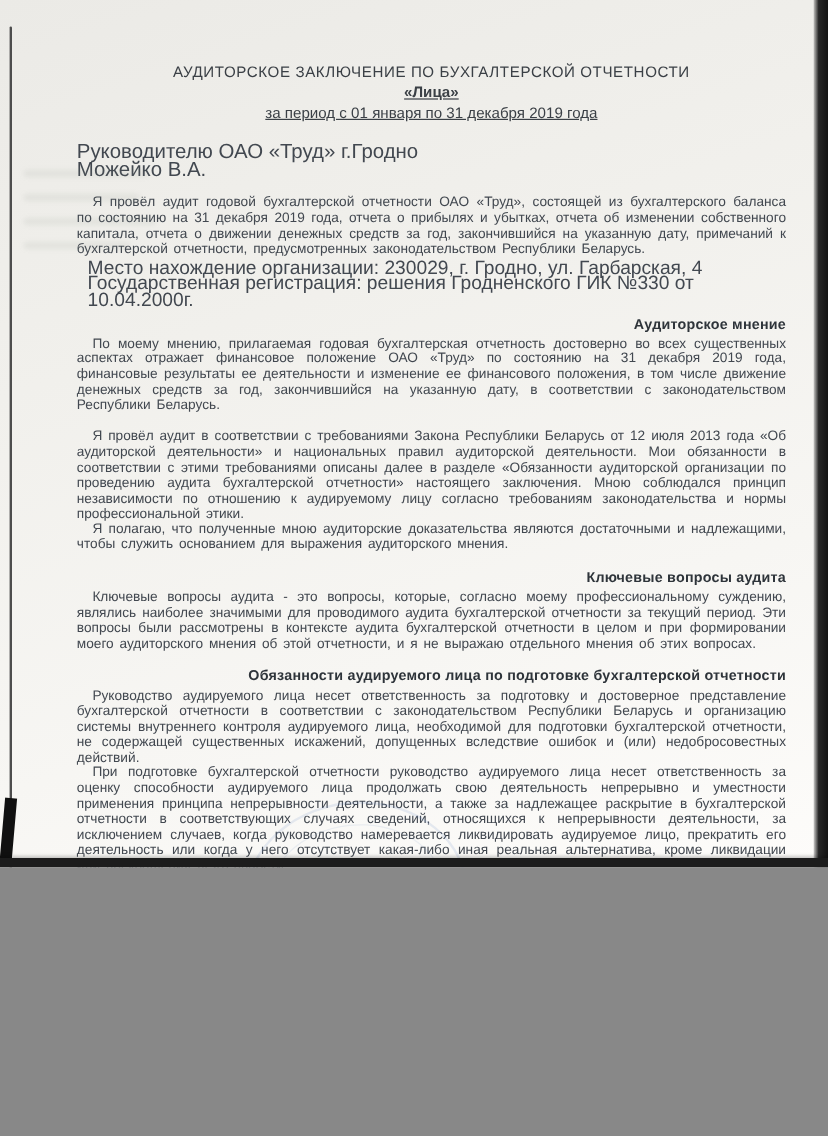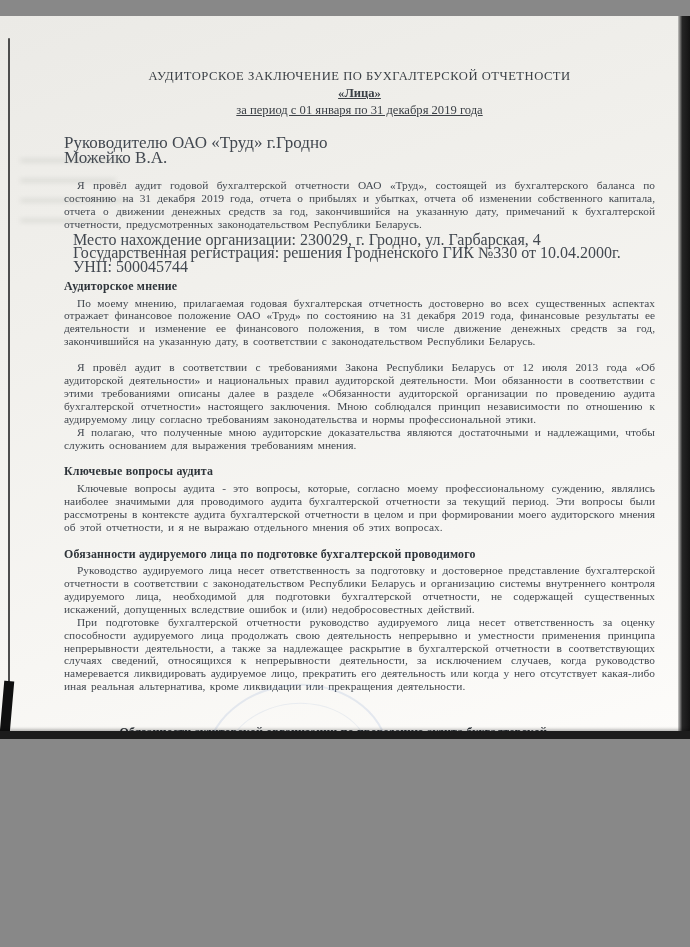--- a/index.html
+++ b/index.html
@@ -1,22 +1,22 @@
 <!DOCTYPE html>
 <html lang="ru"><head>
 <meta charset="utf-8">
 <style>
   html,body { margin:0; padding:0; background:#888; }
   .page {
     position:relative;
     width:690px; height:723px;
-    margin:16px auto;
+    margin:0 auto;
     background:linear-gradient(162deg, #ebeae6 0%, #f1f0ec 35%, #f7f6f3 70%, #fdfcfa 100%);
     overflow:hidden;
-    font-family:Liberation Serif, serif;
+    font-family:Liberation Sans, sans-serif;
     color:#424850;
   }
   .sheet { position:absolute; left:64px; top:52px; width:591px; }
 
   .title-block { text-align:center; font-size:12.6px; line-height:17px; color:#3b4046; }
   .t1 { letter-spacing:0.5px; }
   .t3 { font-weight:bold; text-decoration:underline; }
   .t4 { text-decoration:underline; }
 
   .addressee { margin-top:16px; font-size:17px; line-height:15px; }
@@ -26,21 +26,21 @@
     text-align:justify; margin:0;
     word-spacing:1.7px;
   }
   .ind { text-indent:13px; }
   .intro { margin-top:14px; }
 
   .info { margin-top:2px; padding-left:9px; font-size:16px; line-height:13.8px; }
 
   .section { margin-top:13px; }
   .heading {
-    text-align:left; font-weight:bold;
+    text-align:right; font-weight:bold;
     font-size:11.9px; line-height:14.5px;
     color:#2e343a; margin:0 auto 3px auto;
     letter-spacing:0.2px;
   }
   .h-narrow { max-width:480px; }
   .s-opinion { margin-top:5px; }
   .s-last { margin-top:32px; }
 
   
   .edge-left {
@@ -90,40 +90,39 @@
     <div class="addressee">
       <div>Руководителю ОАО «Труд» г.Гродно</div>
       <div>Можейко В.А.</div>
     </div>
 
     <p class="body ind intro">Я провёл аудит годовой бухгалтерской отчетности ОАО «Труд», состоящей из бухгалтерского баланса по состоянию на 31 декабря 2019 года, отчета о прибылях и убытках, отчета об изменении собственного капитала, отчета о движении денежных средств за год, закончившийся на указанную дату, примечаний к бухгалтерской отчетности, предусмотренных законодательством Республики Беларусь.</p>
 
     <div class="info">
       <div>Место нахождение организации: 230029, г. Гродно,  ул. Гарбарская, 4</div>
       <div>Государственная регистрация: решения Гродненского ГИК  №330  от 10.04.2000г.</div>
-      <div>УНП: 500045744</div>
     </div>
 
     <div class="section s-opinion">
       <div class="heading">Аудиторское мнение</div>
       <p class="body ind">По моему мнению, прилагаемая годовая бухгалтерская отчетность достоверно во всех существенных аспектах отражает финансовое положение ОАО «Труд» по состоянию на 31 декабря 2019 года, финансовые результаты ее деятельности и изменение ее финансового положения, в том числе движение денежных средств за год, закончившийся на указанную дату, в соответствии с законодательством Республики Беларусь.</p>
     </div>
 
     <div class="section">
       <p class="body ind">Я провёл аудит в соответствии с требованиями Закона Республики Беларусь от 12 июля 2013 года «Об аудиторской деятельности» и национальных правил аудиторской деятельности. Мои обязанности в соответствии с этими требованиями описаны далее в разделе «Обязанности аудиторской организации по проведению аудита бухгалтерской отчетности» настоящего заключения. Мною соблюдался принцип независимости по отношению к аудируемому лицу согласно требованиям законодательства и нормы профессиональной этики.</p>
-      <p class="body ind">Я полагаю, что полученные мною аудиторские доказательства являются достаточными и надлежащими, чтобы служить основанием для выражения требованиям мнения.</p>
+      <p class="body ind">Я полагаю, что полученные мною аудиторские доказательства являются достаточными и надлежащими, чтобы служить основанием для выражения аудиторского мнения.</p>
     </div>
 
     <div class="section">
       <div class="heading">Ключевые вопросы аудита</div>
       <p class="body ind">Ключевые вопросы аудита - это вопросы, которые, согласно моему профессиональному суждению, являлись наиболее значимыми для проводимого аудита бухгалтерской отчетности за текущий период. Эти вопросы были рассмотрены в контексте аудита бухгалтерской отчетности в целом и при формировании моего аудиторского мнения об этой отчетности, и я не выражаю отдельного мнения об этих вопросах.</p>
     </div>
 
     <div class="section">
-      <div class="heading">Обязанности аудируемого лица по подготовке бухгалтерской проводимого</div>
+      <div class="heading">Обязанности аудируемого лица по подготовке бухгалтерской отчетности</div>
       <p class="body ind">Руководство аудируемого лица несет ответственность за подготовку и достоверное представление бухгалтерской отчетности в соответствии с законодательством Республики Беларусь и организацию системы внутреннего контроля аудируемого лица, необходимой для подготовки бухгалтерской отчетности, не содержащей существенных искажений, допущенных вследствие ошибок и (или) недобросовестных действий.</p>
       <p class="body ind">При подготовке бухгалтерской отчетности руководство аудируемого лица несет ответственность за оценку способности аудируемого лица продолжать свою деятельность непрерывно и уместности применения принципа непрерывности деятельности, а также за надлежащее раскрытие в бухгалтерской отчетности в соответствующих случаях сведений, относящихся к непрерывности деятельности, за исключением случаев, когда руководство намеревается ликвидировать аудируемое лицо, прекратить его деятельность или когда у него отсутствует какая-либо иная реальная альтернатива, кроме ликвидации или прекращения деятельности.</p>
     </div>
 
     <div class="section s-last">
       <div class="heading h-narrow">Обязанности аудиторской организации по проведению аудита бухгалтерской отчетности</div>
     </div>
 
   </div>
 

